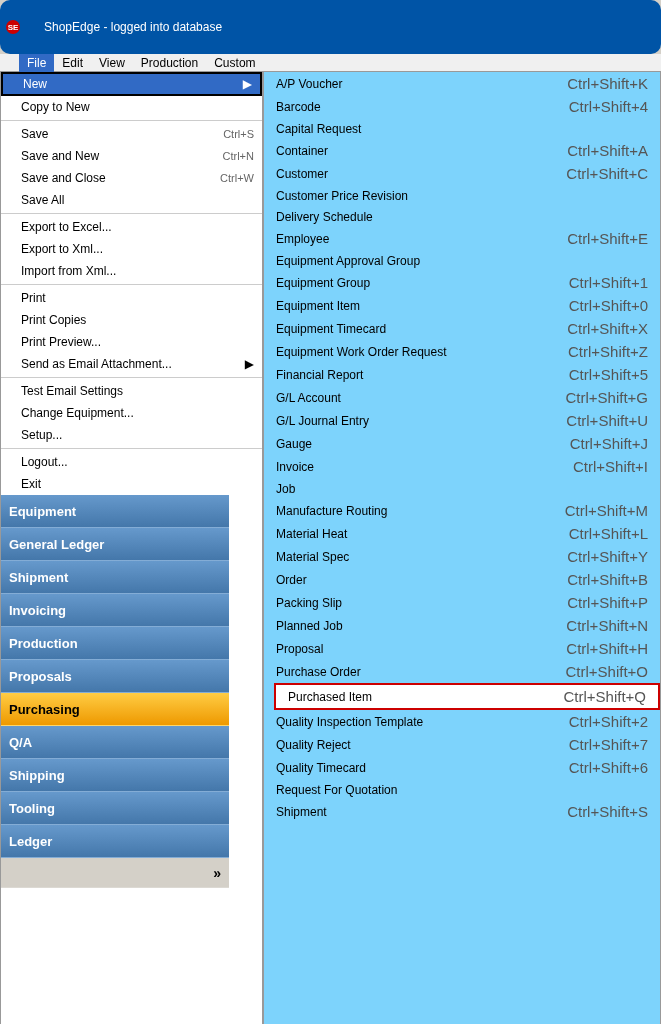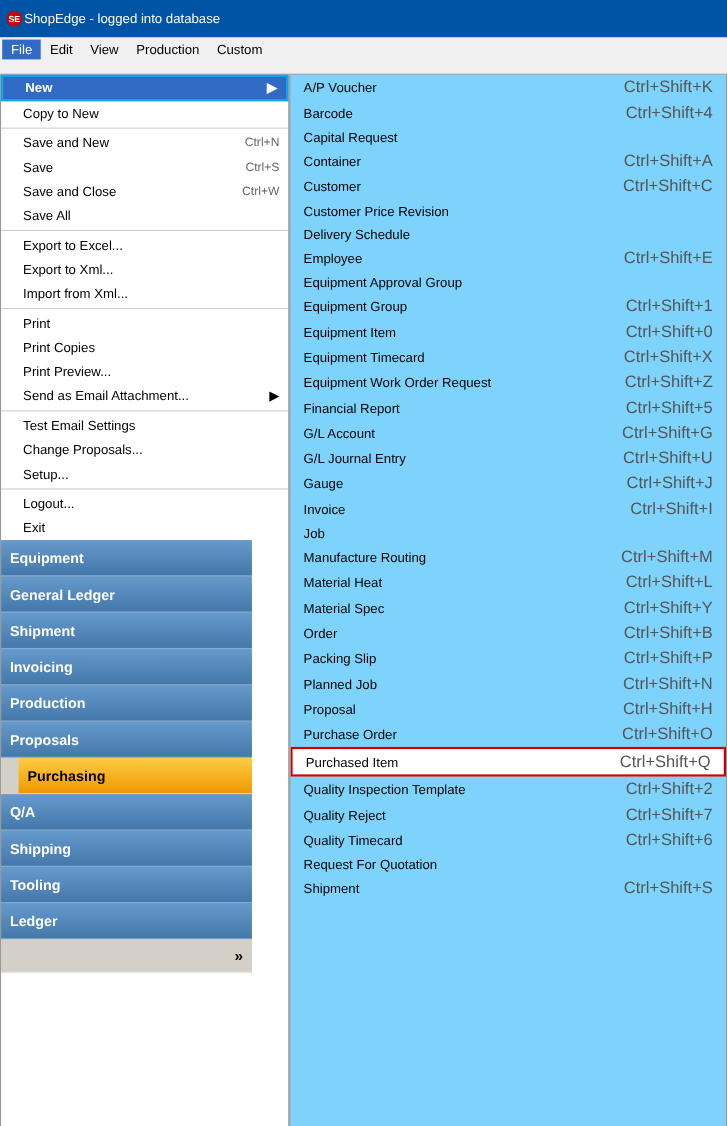--- a/index.html
+++ b/index.html
@@ -9,42 +9,43 @@
       background: #d4d0c8;
       width: 661px;
       min-height: 1024px;
       overflow: hidden;
     }
 
     
     #title-bar {
       background: #0054a6;
       color: white;
-      padding: 10px 6px;
+      padding: 20px 6px;
       font-size: 12px;
       display: flex;
       align-items: center;
-      gap: 2px;
+      gap: 24px;
+      border-radius: 10px;
     }
     #title-bar .app-icon {
       width: 14px; height: 14px;
       background: #cc0000;
       border-radius: 50%;
       display: inline-flex; align-items: center; justify-content: center;
       color: white; font-size: 8px; font-weight: bold;
     }
 
     
     #menu-bar {
       background: #f0f0f0;
       border-bottom: 1px solid #999;
       display: flex;
-      align-items: flex-start;
-      padding: 2px 2px;
-      height: 34px;
+      align-items: center;
+      padding: 2px 19px;
+      height: 18px;
     }
     .menu-item {
       padding: 2px 8px;
       cursor: pointer;
       font-size: 12px;
     }
     .menu-item:hover, .menu-item.active {
       background: #316ac5;
       color: white;
     }
@@ -72,22 +73,22 @@
       padding: 3px 8px 3px 20px;
       cursor: pointer;
       white-space: nowrap;
       font-size: 12px;
       color: #000;
       min-height: 22px;
     }
     .menu-entry.new-item {
       background: #316ac5;
       color: white;
-      font-weight: bold;
-      border: 2px solid #0ea5e9;
+      font-weight: normal;
+      border: 2px solid #000000;
     }
     .menu-entry .shortcut {
       margin-left: auto;
       color: #666;
       font-size: 11px;
     }
     .menu-entry .arrow {
       margin-left: auto;
     }
 
@@ -114,21 +115,20 @@
       cursor: pointer;
       border-bottom: 1px solid rgba(255,255,255,0.2);
       min-height: 33px;
     }
     .sidebar-item.blue {
       background: linear-gradient(to bottom, #6699cc, #4477aa);
     }
     .sidebar-item.orange {
       background: linear-gradient(to bottom, #ffcc44, #ee9900);
       color: #000;
-      margin-left: 16px;
     }
     .sidebar-item.bottom-area {
       background: #d4d0c8;
       color: #000;
       min-height: 30px;
     }
 
     
     #right-submenu {
       flex: 1;
@@ -144,20 +144,21 @@
       padding: 3px 12px;
       font-size: 12px;
       cursor: pointer;
       min-height: 21px;
       color: #000;
     }
     .submenu-entry.highlighted {
       background: white;
       border: 2px solid #cc0000;
       color: #000;
+      margin-left: 10px;
     }
     .submenu-entry .shortcut {
       margin-left: auto;
       color: #555;
       font-size: 15px;
     }
     .submenu-entry.highlighted .shortcut {
       color: #555;
     }
   </style>
@@ -186,30 +187,30 @@
       <span class="arrow">▶</span>
     </div>
 
     <div class="menu-entry">
       <span>Copy to New</span>
     </div>
 
     <div class="menu-separator"></div>
 
     <div class="menu-entry">
+      <span>Save</span>
+      <span class="shortcut">Ctrl+S</span>
+    </div>
+
+    <div class="menu-entry">
       <span>Save and New</span>
       <span class="shortcut">Ctrl+N</span>
     </div>
 
     <div class="menu-entry">
-      <span>Save</span>
-      <span class="shortcut">Ctrl+S</span>
-    </div>
-
-    <div class="menu-entry">
       <span>Save and Close</span>
       <span class="shortcut">Ctrl+W</span>
     </div>
 
     <div class="menu-entry">
       <span>Save All</span>
     </div>
 
     <div class="menu-separator"></div>
 
@@ -244,21 +245,21 @@
       <span class="arrow">▶</span>
     </div>
 
     <div class="menu-separator"></div>
 
     <div class="menu-entry">
       <span>Test Email Settings</span>
     </div>
 
     <div class="menu-entry">
-      <span>Change Proposals...</span>
+      <span>Change Equipment...</span>
     </div>
 
     <div class="menu-entry">
       <span>Setup...</span>
     </div>
 
     <div class="menu-separator"></div>
 
     <div class="menu-entry">
       <span>Logout...</span>

